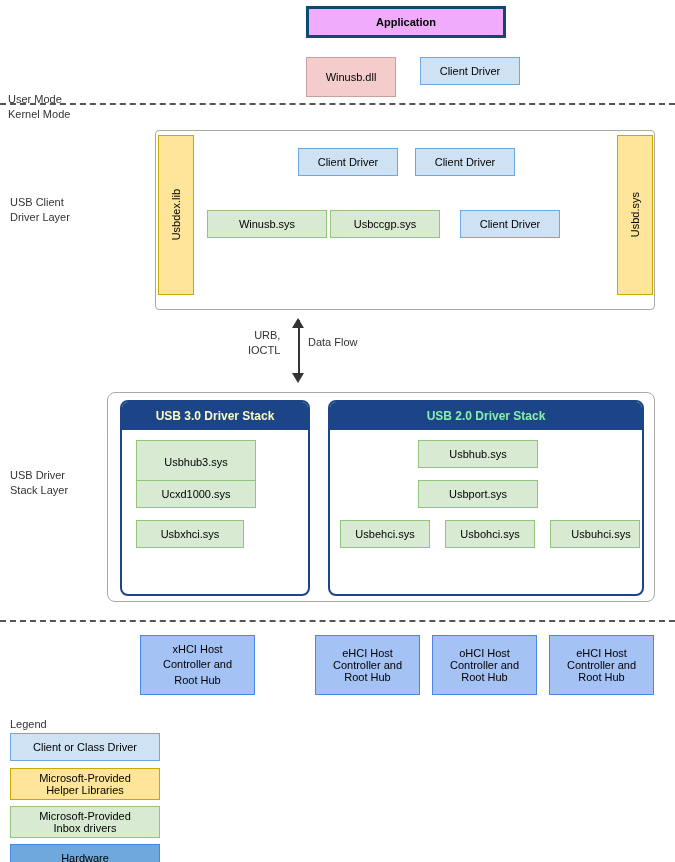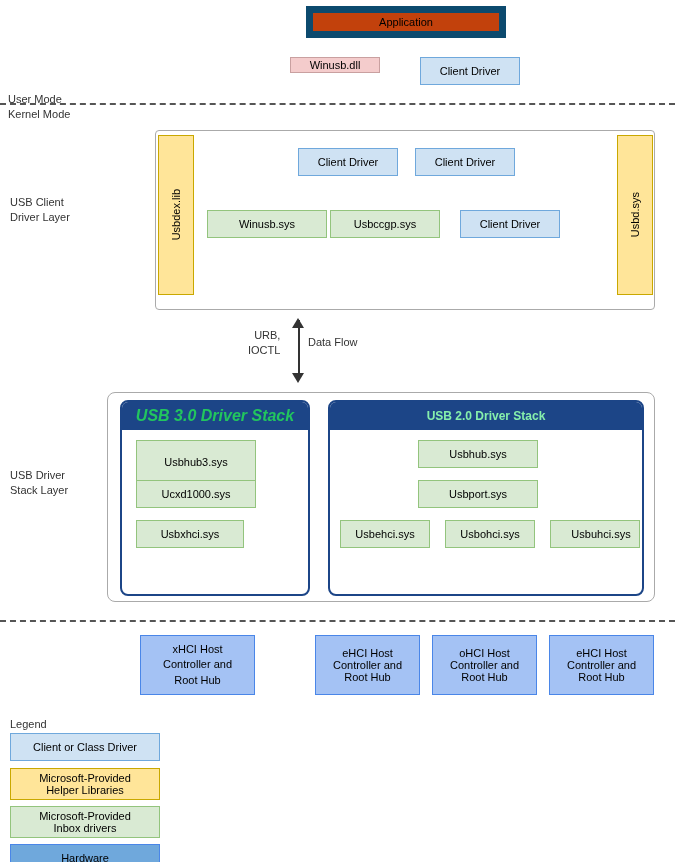--- a/index.html
+++ b/index.html
@@ -26,22 +26,23 @@
       align-items: center;
       justify-content: center;
       text-align: center;
       border: 1px solid #999;
       padding: 4px 8px;
       position: absolute;
       font-size: 11px;
     }
 
     .box-gray {
-      background: #c2410c;
-      border: 7px solid #0c4a6e;
+      background: #f0abfc;
+      border: 3px solid #0c4a6e;
+      font-weight: bold;
     }
 
     .box-pink {
       background: #f4cccc;
       border: 1px solid #c9a0a0;
     }
 
     .box-blue-light {
       background: #cfe2f3;
       border: 1px solid #6fa8dc;
@@ -102,21 +103,21 @@
   </style>
 </head>
 <body>
 
 <div class="diagram-container">
 
   <div class="box box-gray" style="left:306px; top:6px; width:200px; height:32px;">
     <span>Application</span>
   </div>
 
-  <div class="box box-pink" style="left:290px; top:57px; width:90px; height:16px;">
+  <div class="box box-pink" style="left:306px; top:57px; width:90px; height:40px;">
     <span>Winusb.dll</span>
   </div>
 
   <div class="box box-blue-light" style="left:420px; top:57px; width:100px; height:28px;">
     <span>Client Driver</span>
   </div>
 
   <div class="section-label" style="left:8px; top:93px;">
     <span>User Mode</span>
   </div>
@@ -178,21 +179,21 @@
 
   <div class="panel" style="left:107px; top:392px; width:548px; height:210px; border:1px solid #aaa; background:transparent; border-radius:8px;">
   </div>
 
   <div class="section-label" style="left:10px; top:468px; width:80px; text-align:left; line-height:1.4;">
     <span>USB Driver<br>Stack Layer</span>
   </div>
 
   <div class="panel" style="left:120px; top:400px; width:190px; height:196px; border:2px solid #1c4587; border-radius:8px; background:#fff;">
     <div style="position:absolute; top:0; left:0; right:0; height:28px; background:#1c4587; border-radius:6px 6px 0 0; display:flex; align-items:center; justify-content:center;">
-      <span style="color:#22c55e; font-weight:bold; font-size:16px;font-style:italic;">USB 3.0 Driver Stack</span>
+      <span style="color:#fef9c3; font-weight:bold; font-size:12px;">USB 3.0 Driver Stack</span>
     </div>
   </div>
 
   <div class="box box-green-light" style="left:136px; top:440px; width:120px; height:44px;">
     <span>Usbhub3.sys</span>
   </div>
 
   <div class="box box-green-light" style="left:136px; top:480px; width:120px; height:28px;">
     <span>Ucxd1000.sys</span>
   </div>

